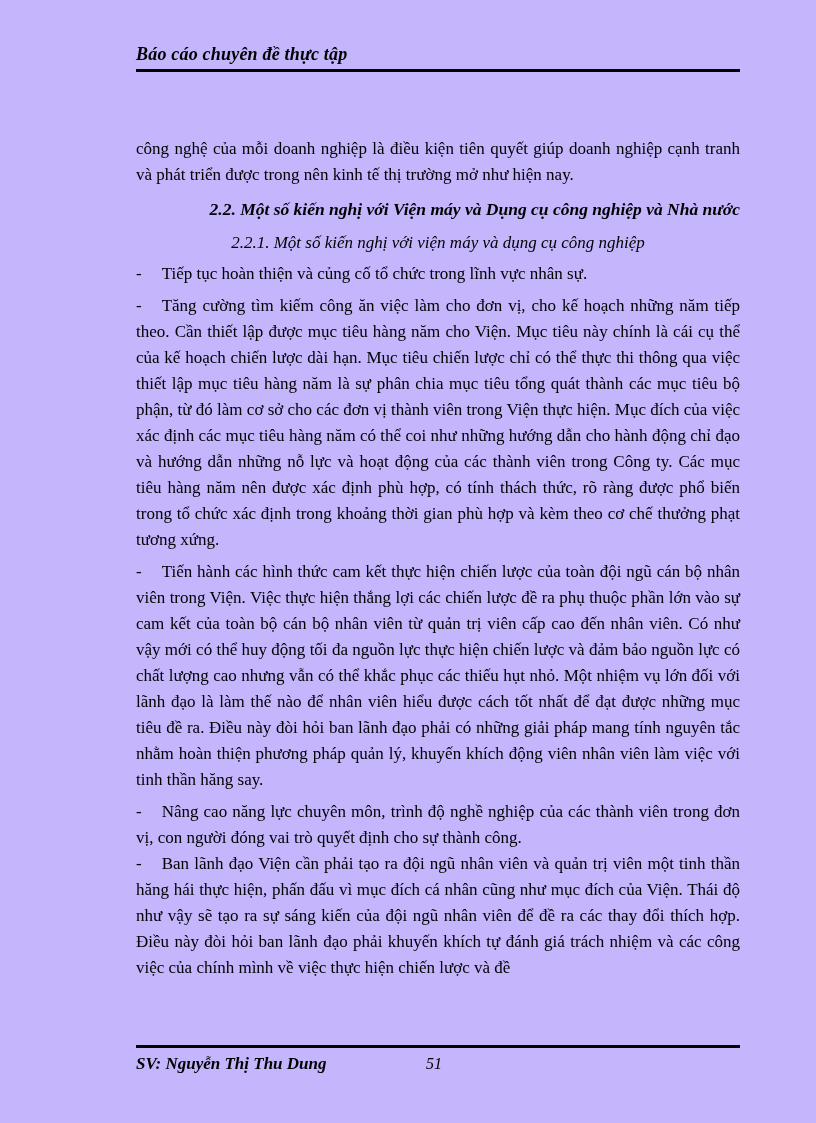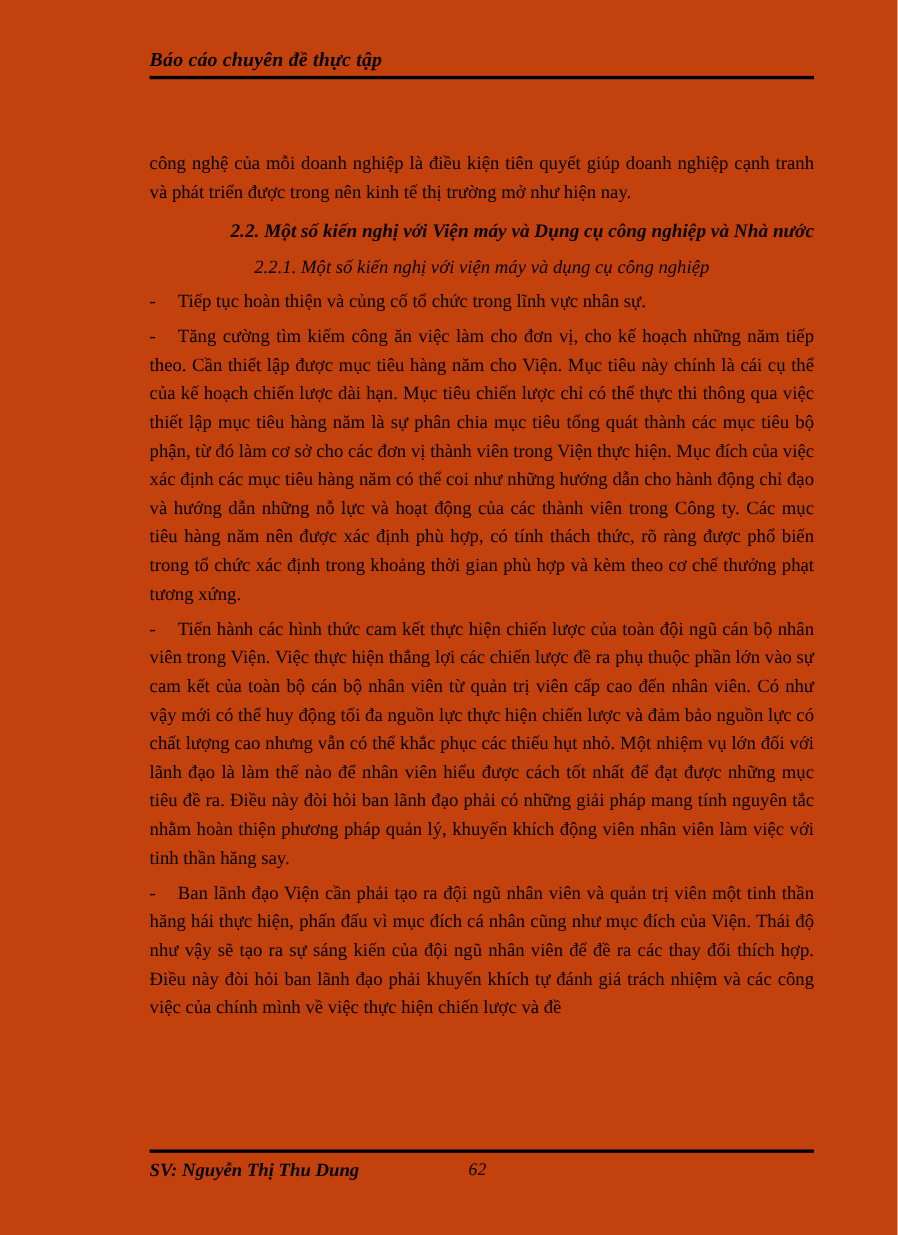--- a/index.html
+++ b/index.html
@@ -1,20 +1,20 @@
 <!DOCTYPE html>
 <html><head>
 <meta charset="utf-8">
 <style>
   html, body { margin: 0; padding: 0; background: #ffffff; }
   .page {
     position: relative;
     width: 816px;
     height: 1123px;
-    background: #c2410c;
+    background: #c4b5fd;
     font-family: "Liberation Serif", "DejaVu Serif", serif;
     color: #000000;
     overflow: hidden;
   }
   
   .doc-header {
     position: absolute;
     left: 136px;
     top: 44px;
     width: 604px;
@@ -92,23 +92,24 @@
     <p class="heading-bold">2.2. Một số kiến nghị với Viện máy và Dụng cụ công nghiệp và Nhà nước</p>
 
     <p class="heading-italic">2.2.1. Một số kiến nghị với viện máy và dụng cụ công nghiệp</p>
 
     <p class="para bullet"><span>-</span><span class="tab"></span><span>Tiếp tục hoàn thiện và củng cố tổ chức trong lĩnh vực nhân sự.</span></p>
 
     <p class="para bullet"><span>-</span><span class="tab"></span><span>Tăng cường tìm kiếm công ăn việc làm cho đơn vị, cho kế hoạch những năm tiếp theo. Cần thiết lập được mục tiêu hàng năm cho Viện. Mục tiêu này chính là cái cụ thể của kế hoạch chiến lược dài hạn. Mục tiêu chiến lược chỉ có thể thực thi thông qua việc thiết lập mục tiêu hàng năm là sự phân chia mục tiêu tổng quát thành các mục tiêu bộ phận, từ đó làm cơ sở cho các đơn vị thành viên trong Viện thực hiện. Mục đích của việc xác định các mục tiêu hàng năm có thể coi như những hướng dẫn cho hành động chỉ đạo và hướng dẫn những nỗ lực và hoạt động của các thành viên trong Công ty. Các mục tiêu hàng năm nên được xác định phù hợp, có tính thách thức, rõ ràng được phổ biến trong tổ chức xác định trong khoảng thời gian phù hợp và kèm theo cơ chế thưởng phạt tương xứng.</span></p>
 
     <p class="para bullet"><span>-</span><span class="tab"></span><span>Tiến hành các hình thức cam kết thực hiện chiến lược của toàn đội ngũ cán bộ nhân viên trong Viện. Việc thực hiện thắng lợi các chiến lược đề ra phụ thuộc phần lớn vào sự cam kết của toàn bộ cán bộ nhân viên từ quản trị viên cấp cao đến nhân viên. Có như vậy mới có thể huy động tối đa nguồn lực thực hiện chiến lược và đảm bảo nguồn lực có chất lượng cao nhưng vẫn có thể khắc phục các thiếu hụt nhỏ. Một nhiệm vụ lớn đối với lãnh đạo là làm thế nào để nhân viên hiểu được cách tốt nhất để đạt được những mục tiêu đề ra. Điều này đòi hỏi ban lãnh đạo phải có những giải pháp mang tính nguyên tắc nhằm hoàn thiện phương pháp quản lý, khuyến khích động viên nhân viên làm việc với tinh thần hăng say.</span></p>
 
+    <p class="para bullet tight"><span>-</span><span class="tab"></span><span>Nâng cao năng lực chuyên môn, trình độ nghề nghiệp của các thành viên trong đơn vị, con người đóng vai trò quyết định cho sự thành công.</span></p>
 
     <p class="para bullet"><span>-</span><span class="tab"></span><span>Ban lãnh đạo Viện cần phải tạo ra đội ngũ nhân viên và quản trị viên một tinh thần hăng hái thực hiện, phấn đấu vì mục đích cá nhân cũng như mục đích của Viện. Thái độ như vậy sẽ tạo ra sự sáng kiến của đội ngũ nhân viên để đề ra các thay đổi thích hợp. Điều này đòi hỏi ban lãnh đạo phải khuyến khích tự đánh giá trách nhiệm và các công việc của chính mình về việc thực hiện chiến lược và đề</span></p>
 
   </main>
 
   <footer class="doc-footer">
     <span class="footer-author">SV: Nguyễn Thị Thu Dung</span>
-    <span class="footer-page-number">62</span>
+    <span class="footer-page-number">51</span>
   </footer>
 
 </div>
 
 </body></html>

